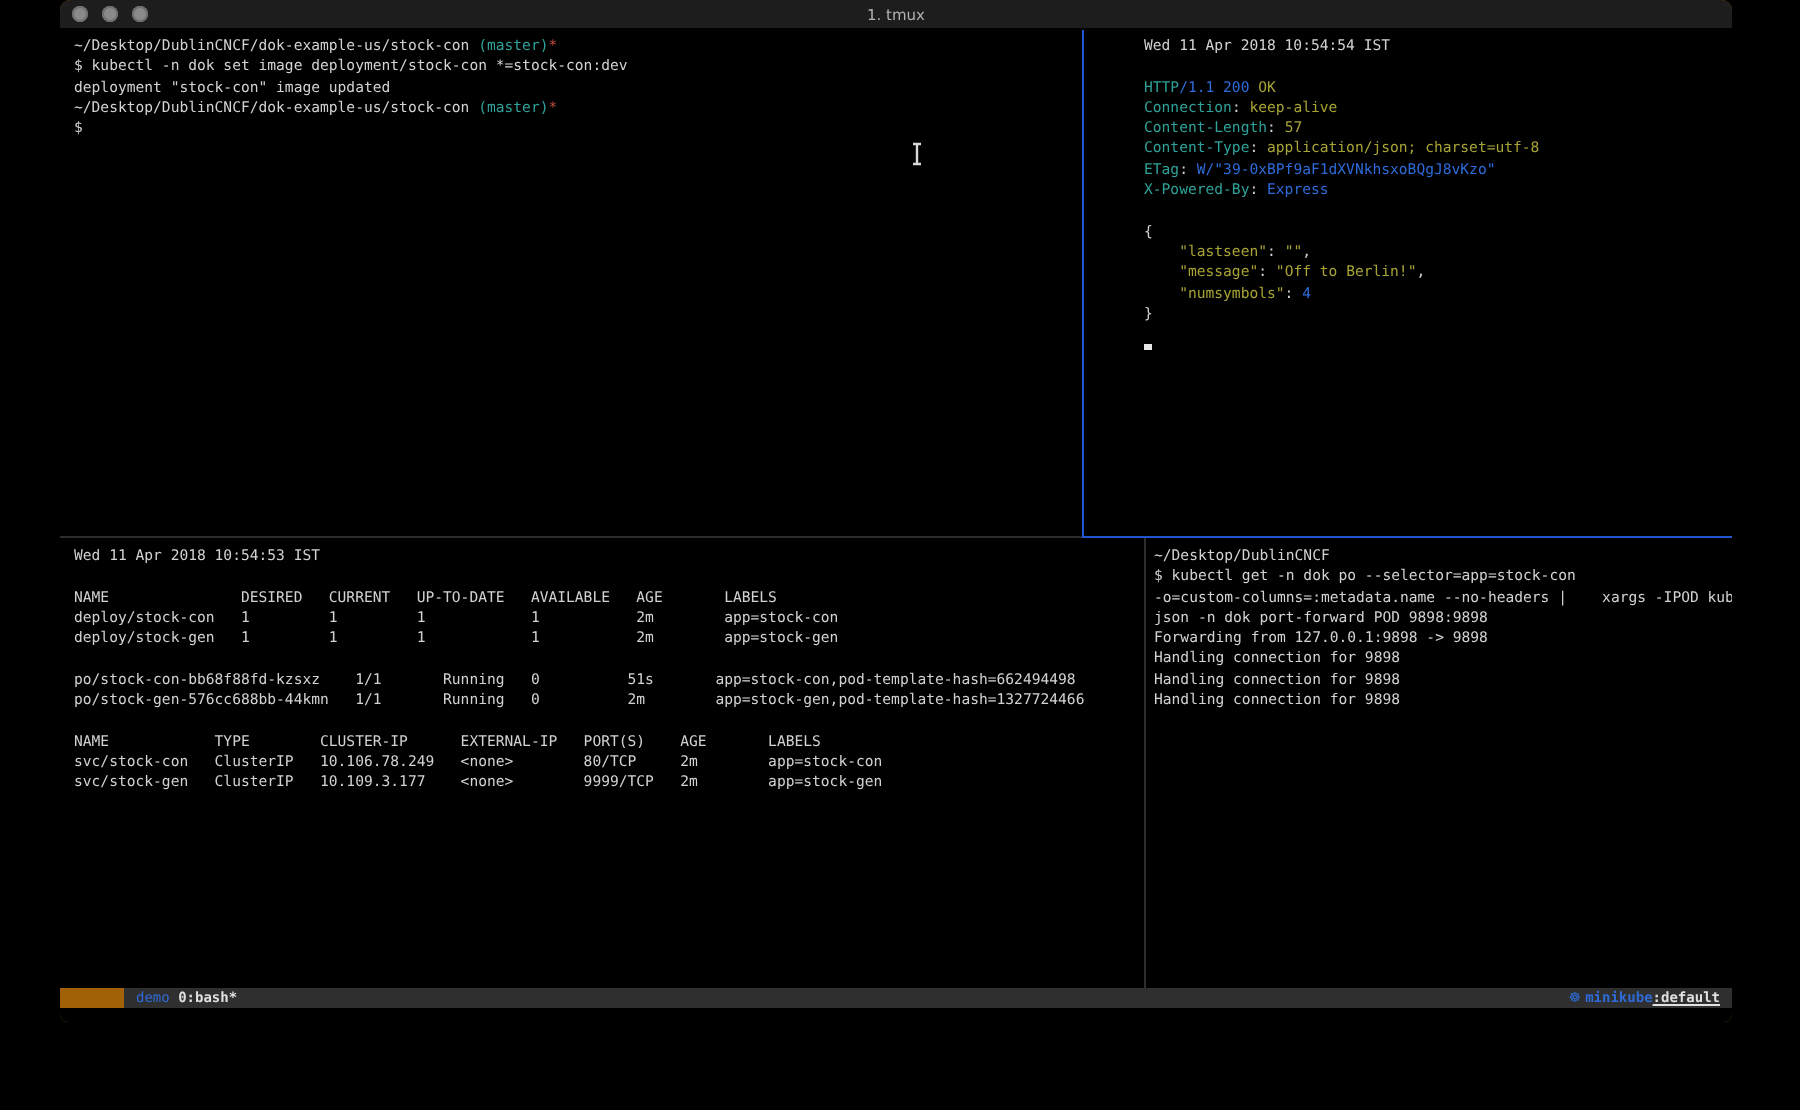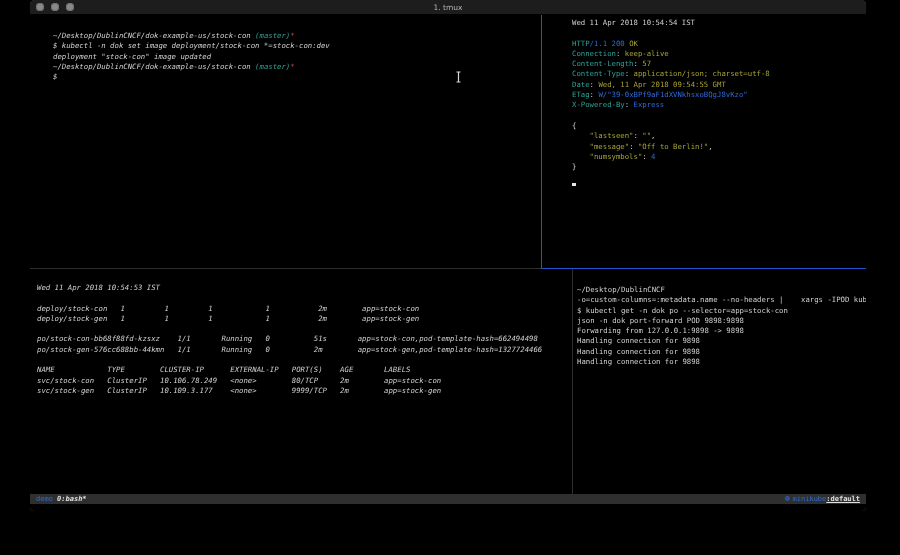--- a/index.html
+++ b/index.html
@@ -7,42 +7,42 @@
        font-family:"DejaVu Sans Mono",monospace;}
   .window{position:absolute;left:30px;top:0;width:836px;height:511px;background:#a16207;
           border-radius:5px 5px 4px 4px;overflow:hidden;}
   .titlebar{height:14px;background:#1d1d1d;border-bottom:1px solid #000;position:relative;
             display:flex;align-items:center;justify-content:center;}
   .dots{position:absolute;left:6px;top:3px;display:flex;gap:7px;}
   .dot{width:8px;height:8px;border-radius:50%;background:#8a8a8a;box-shadow:inset 0 0 0 1px #6f6f6f;}
   .title-text{font-family:"DejaVu Sans",sans-serif;font-size:7.5px;color:#b2b2b2;}
   .term{position:relative;height:479px;background:#000;font-size:7.3px;line-height:10.3px;}
   .pane{position:absolute;overflow:hidden;color:#d2d2d2;}
-  .pane-tl{left:16px;top:0;width:511px;height:253px;padding:16px 0 0 7px;font-style:italic;}
+  .pane-tl{left:0;top:0;width:511px;height:253px;padding:3px 0 0 7px;}
   .pane-tr{left:537px;top:0;width:324px;height:253px;padding:3px 0 0 5px;}
-  .pane-bl{left:0;top:264px;width:542px;height:225px;padding:4px 0 0 7px;font-style:italic;}
-  .pane-br{left:543px;top:254px;width:293px;height:225px;padding:4px 0 0 4px;margin-top:12px;}
+  .pane-bl{left:0;top:254px;width:542px;height:225px;padding:4px 0 0 7px;}
+  .pane-br{left:543px;top:254px;width:293px;height:225px;padding:4px 0 0 4px;}
   .div-v-blue{position:absolute;left:511px;top:0;width:1px;height:254px;background:#2057d0;}
   .div-h-gray{position:absolute;left:0;top:253px;width:511px;height:1px;background:#2d2d2d;}
   .div-h-blue{position:absolute;left:511px;top:253px;width:325px;height:1px;background:#2057d0;}
   .div-v-gray{position:absolute;left:542px;top:254px;width:1px;height:225px;background:#2d2d2d;}
   .tline{white-space:pre;height:10.3px;}
   .c-fg{color:#d2d2d2;}
   .c-cyan{color:#2fa198;}
   .c-yellow{color:#a8a335;}
   .c-blue{color:#2e6bd8;}
   .c-red{color:#c34b42;}
   .c-cursor{display:inline-block;width:4.4px;height:3px;background:#e6e6e6;}
   .statusbar{height:10px;background:#2f2f2f;display:flex;align-items:center;
-             justify-content:space-between;padding:0 6px;font-size:7px;}
+             justify-content:space-between;padding:0 6px;font-size:7px;margin-left:32px;}
   .sb-left,.sb-right{display:flex;align-items:center;white-space:pre;}
   .sb-session{color:#2e6bd8;}
-  .sb-window{color:#e0e0e0;font-weight:bold;font-style:italic;}
+  .sb-window{color:#e0e0e0;font-weight:bold;}
   .sb-icon{color:#2e6bd8;font-family:"DejaVu Sans",sans-serif;font-size:7px;margin-right:2px;}
-  .sb-context{color:#2e6bd8;font-weight:normal;}
+  .sb-context{color:#2e6bd8;font-weight:bold;}
   .sb-namespace{color:#e0e0e0;font-weight:bold;text-decoration:underline;}
   .bottom-filler{height:8px;background:#000;}
   .ibeam{position:absolute;left:455px;top:71px;}
 </style>
 </head>
 <body>
 
 <div class="window">
 
   <div class="titlebar">
@@ -62,49 +62,49 @@
         <div class="tline"><span class="c-fg">~/Desktop/DublinCNCF/dok-example-us/stock-con </span><span class="c-cyan">(master)</span><span class="c-red">*</span></div>
         <div class="tline"><span class="c-fg">$</span></div>
       </div>
     <div class="pane pane-tr">
         <div class="tline"><span class="c-fg">Wed 11 Apr 2018 10:54:54 IST</span></div>
         <div class="tline">&nbsp;</div>
         <div class="tline"><span class="c-cyan">HTTP</span><span class="c-blue">/1.1 200 </span><span class="c-yellow">OK</span></div>
         <div class="tline"><span class="c-cyan">Connection</span><span class="c-fg">: </span><span class="c-yellow">keep-alive</span></div>
         <div class="tline"><span class="c-cyan">Content-Length</span><span class="c-fg">: </span><span class="c-yellow">57</span></div>
         <div class="tline"><span class="c-cyan">Content-Type</span><span class="c-fg">: </span><span class="c-yellow">application/json; charset=utf-8</span></div>
-        <div class="tline"><span class="c-cyan">Date</span><span class="c-fg">: </span><span class="c-yellow">Wed, 11 Apr 2018 09:54:55 GMT</span></div>
         <div class="tline"><span class="c-cyan">ETag</span><span class="c-fg">: </span><span class="c-blue">W/"39-0xBPf9aF1dXVNkhsxoBQgJ8vKzo"</span></div>
         <div class="tline"><span class="c-cyan">X-Powered-By</span><span class="c-fg">: </span><span class="c-blue">Express</span></div>
         <div class="tline">&nbsp;</div>
         <div class="tline"><span class="c-fg">{</span></div>
         <div class="tline"><span class="c-yellow">    "lastseen"</span><span class="c-fg">: </span><span class="c-yellow">""</span><span class="c-fg">,</span></div>
         <div class="tline"><span class="c-yellow">    "message"</span><span class="c-fg">: </span><span class="c-yellow">"Off to Berlin!"</span><span class="c-fg">,</span></div>
         <div class="tline"><span class="c-yellow">    "numsymbols"</span><span class="c-fg">: </span><span class="c-blue">4</span></div>
         <div class="tline"><span class="c-fg">}</span></div>
         <div class="tline">&nbsp;</div>
         <div class="tline"><span class="c-cursor"> </span></div>
       </div>
     <div class="pane pane-bl">
         <div class="tline"><span class="c-fg">Wed 11 Apr 2018 10:54:53 IST</span></div>
         <div class="tline">&nbsp;</div>
+        <div class="tline"><span class="c-fg">NAME               DESIRED   CURRENT   UP-TO-DATE   AVAILABLE   AGE       LABELS</span></div>
         <div class="tline"><span class="c-fg">deploy/stock-con   1         1         1            1           2m        app=stock-con</span></div>
         <div class="tline"><span class="c-fg">deploy/stock-gen   1         1         1            1           2m        app=stock-gen</span></div>
         <div class="tline">&nbsp;</div>
         <div class="tline"><span class="c-fg">po/stock-con-bb68f88fd-kzsxz    1/1       Running   0          51s       app=stock-con,pod-template-hash=662494498</span></div>
         <div class="tline"><span class="c-fg">po/stock-gen-576cc688bb-44kmn   1/1       Running   0          2m        app=stock-gen,pod-template-hash=1327724466</span></div>
         <div class="tline">&nbsp;</div>
         <div class="tline"><span class="c-fg">NAME            TYPE        CLUSTER-IP      EXTERNAL-IP   PORT(S)    AGE       LABELS</span></div>
         <div class="tline"><span class="c-fg">svc/stock-con   ClusterIP   10.106.78.249   &lt;none&gt;        80/TCP     2m        app=stock-con</span></div>
         <div class="tline"><span class="c-fg">svc/stock-gen   ClusterIP   10.109.3.177    &lt;none&gt;        9999/TCP   2m        app=stock-gen</span></div>
       </div>
     <div class="pane pane-br">
         <div class="tline"><span class="c-fg">~/Desktop/DublinCNCF</span></div>
+        <div class="tline"><span class="c-fg">$ kubectl get -n dok po --selector=app=stock-con</span></div>
         <div class="tline"><span class="c-fg">-o=custom-columns=:metadata.name --no-headers |    xargs -IPOD kub</span></div>
-        <div class="tline"><span class="c-fg">$ kubectl get -n dok po --selector=app=stock-con</span></div>
         <div class="tline"><span class="c-fg">json -n dok port-forward POD 9898:9898</span></div>
         <div class="tline"><span class="c-fg">Forwarding from 127.0.0.1:9898 -&gt; 9898</span></div>
         <div class="tline"><span class="c-fg">Handling connection for 9898</span></div>
         <div class="tline"><span class="c-fg">Handling connection for 9898</span></div>
         <div class="tline"><span class="c-fg">Handling connection for 9898</span></div>
       </div>
     <div class="div-v-blue"></div>
     <div class="div-h-gray"></div>
     <div class="div-h-blue"></div>
     <div class="div-v-gray"></div>

